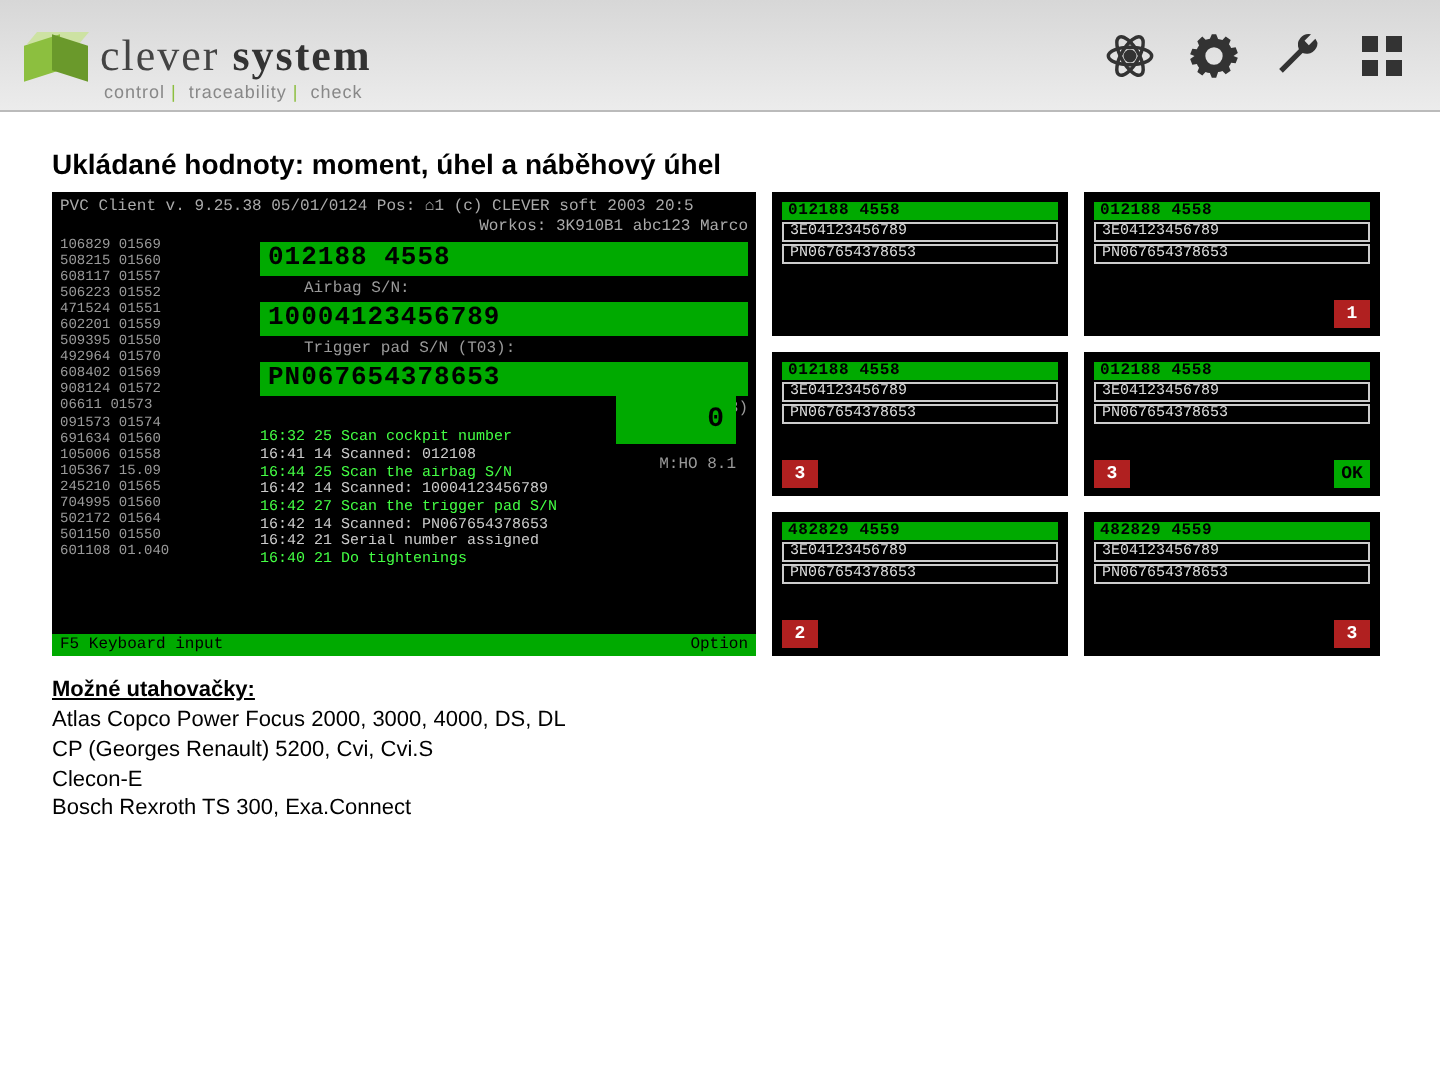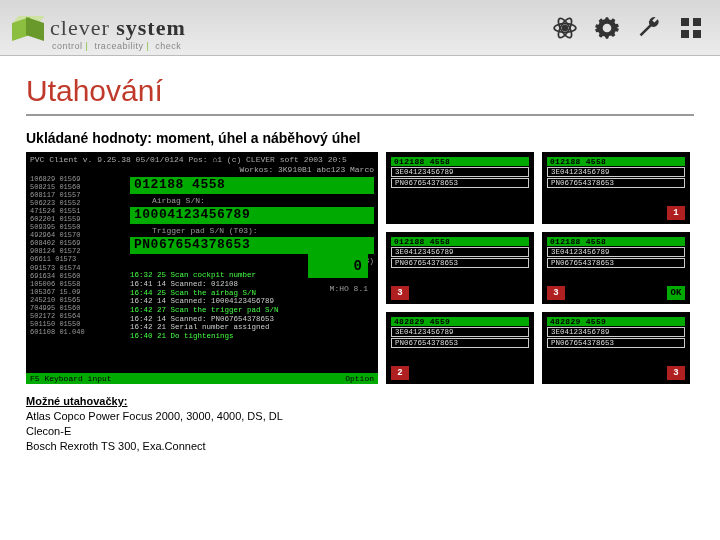--- a/index.html
+++ b/index.html
@@ -239,21 +239,20 @@
         <rect x="2" y="2" width="8" height="8"></rect>
           <rect x="14" y="2" width="8" height="8"></rect>
         <rect x="2" y="14" width="8" height="8"></rect>
           <rect x="14" y="14" width="8" height="8"></rect>
       </svg>
     </div>
   </div>
 </div>
 
 <div class="content">
-  <div class="title">Utahování</div>
   <div class="subtitle">Ukládané hodnoty: moment, úhel a náběhový úhel</div>
 
   <div class="row">
 
     <div class="bigterm">
       <div class="tbar">PVC Client v. 9.25.38 05/01/0124 Pos: ⌂1   (c) CLEVER soft 2003   20:5</div>
       <div class="tbar" style="text-align:right">Workos: 3K910B1 abc123  Marco</div>
       <div class="cols">
         <div class="leftcol" id="leftcol">
             <div>106829  01569</div>
@@ -341,17 +340,18 @@
           <div class="wbar">PN067654378653</div>
           <div class="badge red right">3</div>
         </div>
       </div>
   </div>
 
   <div class="tighteners">
     <div class="hdr">Možné utahovačky:</div>
     <div id="tlines">
         <div>Atlas Copco Power Focus 2000, 3000, 4000, DS, DL</div>
+        <div>CP (Georges Renault) 5200, Cvi, Cvi.S</div>
         <div>Clecon-E</div>
         <div>Bosch Rexroth TS 300, Exa.Connect</div>
       </div>
   </div>
 </div>
 
 </body></html>

